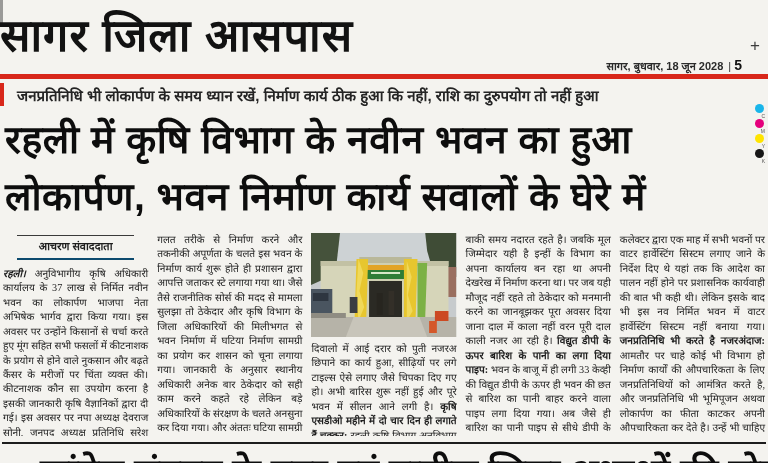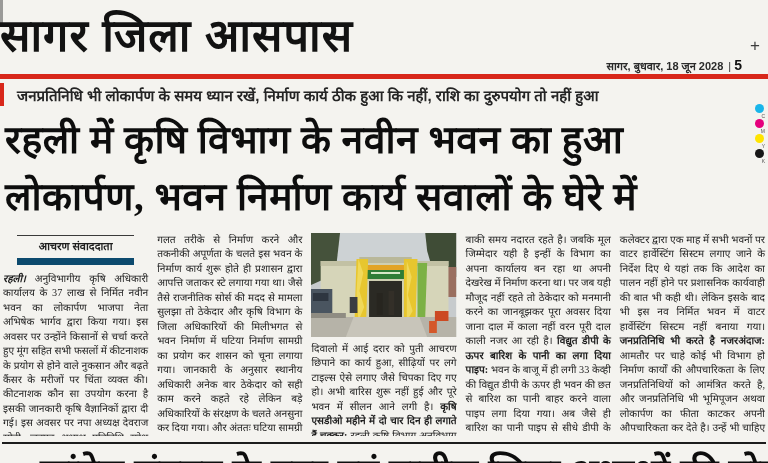--- a/index.html
+++ b/index.html
@@ -42,32 +42,32 @@
   .kicker-bar{width:4px;height:23px;background:#d8271a;margin-right:13px;flex:0 0 auto;}
   .kicker{
     font-size:15px;font-weight:700;color:#242424;white-space:nowrap;
     font-family:"Liberation Sans","DejaVu Sans",sans-serif;
   }
 
   
   .headline{padding:1px 6px 3px 5px;}
   .headline div{
     font-size:39px;line-height:57px;font-weight:800;color:#0d0d0d;letter-spacing:.5px;
-    font-family:Liberation Serif, serif;white-space:nowrap;
+    font-family:Liberation Sans, sans-serif;white-space:nowrap;
   }
 
   
   .body-cols{
     display:flex;gap:9px;padding:5px 3px 0 3px;height:203px;overflow:hidden;
   }
   .col{flex:1 1 0;min-width:0;font-size:10.2px;line-height:1.42;text-align:justify;color:#1e1e1e;}
   .col p{margin:0;}
   .byline{
     margin:2px 14px 7px 14px;padding:3px 0;text-align:center;
-    border-top:1px solid #3a3a3a;border-bottom:7px solid #0c4a6e;
+    border-top:1px solid #3a3a3a;border-bottom:2px solid #0c4a6e;
     font-weight:700;font-size:11px;font-family:"Liberation Sans",sans-serif;
   }
   .lead{font-weight:700;font-style:italic;}
   .subhead{font-weight:700;}
 
   
   .photo{width:100%;height:104px;display:block;margin-bottom:5px;}
 
   
   .bottom-rule{border-top:2px solid #1c1c1c;margin:6px 2px 0 2px;}
@@ -157,21 +157,21 @@
         <rect x="80" y="58" width="6" height="24" fill="#332f28"></rect>
         <rect x="40" y="64" width="8" height="16" fill="#3a3d42"></rect>
         <rect x="0" y="56" width="22" height="26" fill="#4a5560"></rect>
         <rect x="2" y="60" width="16" height="8" fill="#2e3640"></rect>
         <rect x="0" y="84" width="150" height="20" fill="#b6b3a8"></rect>
         <polygon points="44,84 112,84 120,104 36,104" fill="#c8c5ba"></polygon>
         <rect x="128" y="78" width="14" height="10" fill="#cc4a22"></rect>
         <rect x="122" y="88" width="8" height="12" fill="#d4582a"></rect>
         <rect x="0" y="80" width="36" height="5" fill="#8f8c82"></rect>
       </svg>
-      <p><span>दिवालो में आई दरार को पुती आचरण छिपाने का कार्य हुआ, सीढ़ियों पर लगे टाइल्स ऐसे लगाए जैसे चिपका दिए गए हो। अभी बारिस शुरू नहीं हुई और पूरे भवन में सीलन आने लगी है।</span> <span class="subhead">कृषि एसडीओ महीने में दो चार दिन ही लगाते हैं चक्कर:</span> <span>रहली कृषि विभाग अनुविभाग जिनके जिम्मे है वह एसडीओ महीने में एक दो बार ही अपने कार्यालय में औपचारिकता के आते है</span></p>
+      <p><span>दिवालो में आई दरार को पुती नजरअ छिपाने का कार्य हुआ, सीढ़ियों पर लगे टाइल्स ऐसे लगाए जैसे चिपका दिए गए हो। अभी बारिस शुरू नहीं हुई और पूरे भवन में सीलन आने लगी है।</span> <span class="subhead">कृषि एसडीओ महीने में दो चार दिन ही लगाते हैं चक्कर:</span> <span>रहली कृषि विभाग अनुविभाग जिनके जिम्मे है वह एसडीओ महीने में एक दो बार ही अपने कार्यालय में औपचारिकता के आते है</span></p>
     </div>
 
     <div class="col">
       <p><span>बाकी समय नदारत रहते है। जबकि मूल जिम्मेदार यही है इन्हीं के विभाग का अपना कार्यालय बन रहा था अपनी देखरेख में निर्माण करना था। पर जब यही मौजूद नहीं रहते तो ठेकेदार को मनमानी करने का जानबूझकर पूरा अवसर दिया जाना दाल में काला नहीं वरन पूरी दाल काली नजर आ रही है।</span> <span class="subhead">विद्युत डीपी के ऊपर बारिश के पानी का लगा दिया पाइप:</span> <span>भवन के बाजू में ही लगी 33 केव्ही की विद्युत डीपी के ऊपर ही भवन की छत से बारिश का पानी बाहर करने वाला पाइप लगा दिया गया। अब जैसे ही बारिश का पानी पाइप से सीधे डीपी के ऊपर गिरेगा तो बड़ा हादसा होने की संभावना है, डीपी के तार जमीन छू रहे है।</span>  </p>
     </div>
 
     <div class="col">
       <p><span>कलेक्टर द्वारा एक माह में सभी भवनों पर वाटर हार्वेस्टिंग सिस्टम लगाए जाने के निर्देश दिए थे यहां तक कि आदेश का पालन नहीं होने पर प्रशासनिक कार्यवाही की बात भी कही थी। लेकिन इसके बाद भी इस नव निर्मित भवन में वाटर हार्वेस्टिंग सिस्टम नहीं बनाया गया।</span> <span class="subhead">जनप्रतिनिधि भी करते है नजरअंदाज:</span> <span>आमतौर पर चाहे कोई भी विभाग हो निर्माण कार्यों की औपचारिकता के लिए जनप्रतिनिधियों को आमंत्रित करते है, और जनप्रतिनिधि भी भूमिपूजन अथवा लोकार्पण का फीता काटकर अपनी औपचारिकता कर देते है। उन्हें भी चाहिए कि निर्माण कार्यों की गुणवत्ता कैसी रही इस पर नजर करना चाहिए, और लोकार्पण से पहले अथवा उसी समय एक विशेषज्ञ साथ में रहना चाहिए जो संबंधित कार्यों के बारे में पूर्ण जानकारी से अवगत कराए।</span></p>
     </div>
 

